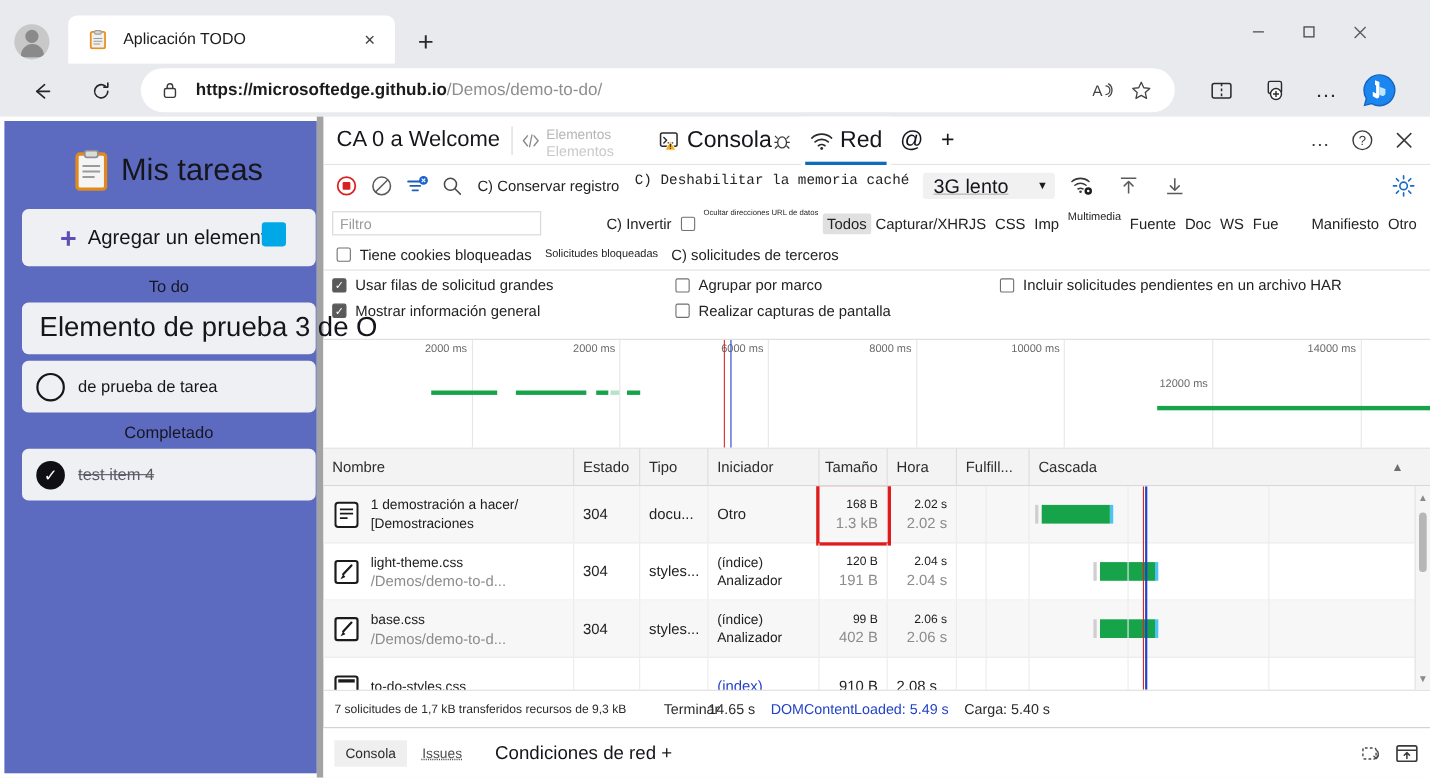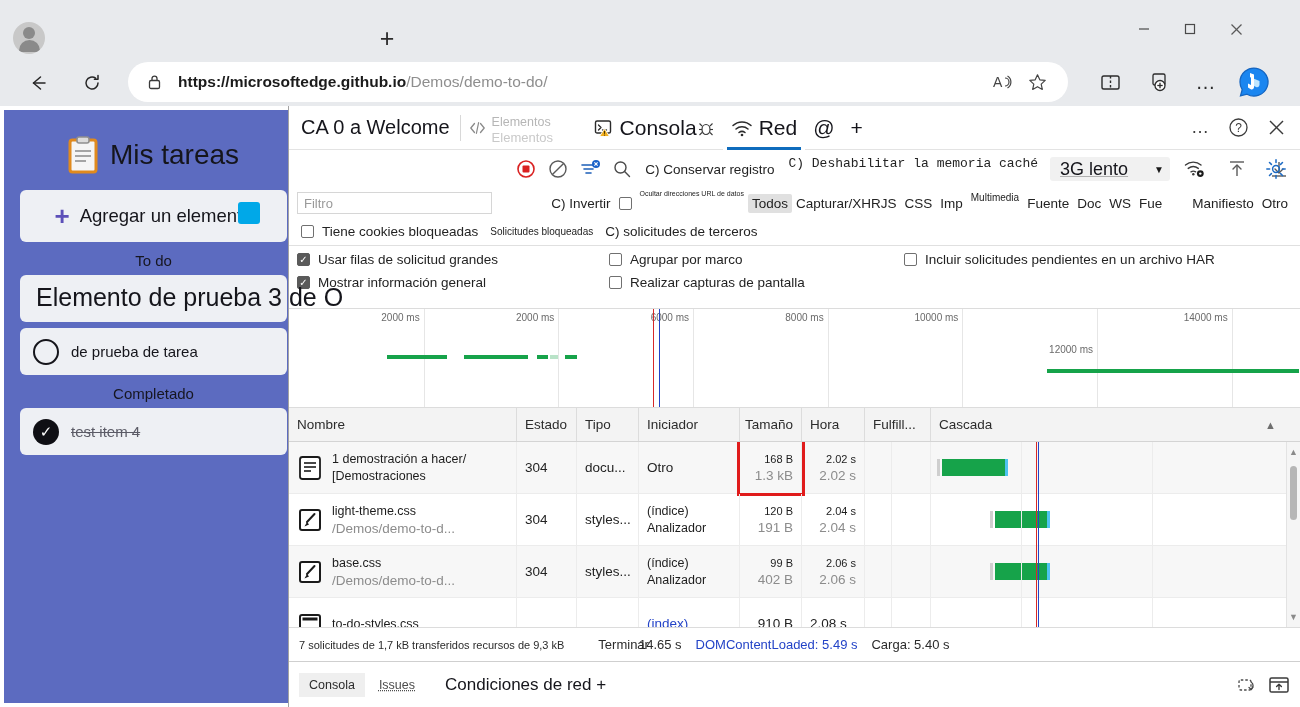--- a/index.html
+++ b/index.html
@@ -100,38 +100,38 @@
   .cb-done {
     width: 26px; height: 26px; border-radius: 50%; background: #0f0f14; flex: 0 0 26px;
     display: flex; align-items: center; justify-content: center; color: #fff; font-size: 15px;
   }
   .todo-item-text { font-size: 15px; color: #15151b; }
   .todo-item-text.done { text-decoration: line-through; color: #5b5b66; }
 
   
   .devtools {
     position: absolute; left: 288px; top: 106px; width: 1012px; height: 601px;
-    background: #ffffff; border-left: 1px solid #a3a3a3;
+    background: #ffffff; border-left: 6px solid #a3a3a3;
     display: flex; flex-direction: column;
   }
   .dt-tabbar { height: 44px; display: flex; align-items: center; border-bottom: 1px solid #e3e3e3; position: relative; flex: 0 0 44px; }
   .dt-inspect-title { font-size: 20px; color: #15151b; padding: 0 10px 0 12px; white-space: nowrap; }
   .dt-sep { width: 1px; height: 26px; background: #d8d8d8; }
   .dt-tab { display: flex; align-items: center; gap: 6px; padding: 0 8px; height: 44px; position: relative; white-space: nowrap; }
   .dt-tab .lbl { font-size: 15px; color: #4f4f4f; }
   .dt-tab.ghost .lbl { font-size: 12.5px; color: #b6b6b6; position: relative; top: -6px; }
   .dt-tab.ghost .lbl2 { font-size: 13px; color: #c9c9c9; position: absolute; left: 31px; top: 24px; }
   .dt-tab.big .lbl { font-size: 21px; color: #15151b; }
   .dt-tab.active { background: #ffffff; }
   .dt-tab.active .lbl { font-size: 21px; color: #15151b; }
   .dt-tab.active::after { content: ""; position: absolute; left: 4px; right: 4px; bottom: 0; height: 3px; background: #0f6cbd; }
   .dt-tab-right { position: absolute; right: 8px; display: flex; align-items: center; gap: 6px; }
   .dt-ico-btn { width: 32px; height: 32px; display: flex; align-items: center; justify-content: center; color: #3b3b3b; }
 
-  .dt-toolbar { height: 38px; display: flex; align-items: center; gap: 2px; padding: 0 6px; flex: 0 0 38px; position: relative; justify-content: flex-end; }
+  .dt-toolbar { height: 38px; display: flex; align-items: center; gap: 2px; padding: 0 6px; flex: 0 0 38px; position: relative; }
   .tb-btn { width: 30px; height: 28px; display: flex; align-items: center; justify-content: center; border-radius: 4px; position: relative; }
   .tb-btn.on { background: #ffffff; }
   .tb-txt { font-size: 13.5px; color: #232323; white-space: nowrap; margin: 0 6px; position: relative; }
   .tb-txt.small { font-size: 13px; color: #232323; font-family: Liberation Mono, monospace; }
   .throttle {
     height: 24px; background: #f1f1f1; border-radius: 3px; display: flex; align-items: center;
     padding: 0 6px 0 10px; gap: 26px; margin-left: 4px; position: relative;
   }
   .throttle .t1 { font-size: 18px; color: #15151b; text-decoration: underline; text-decoration-color: #b0b0b0; }
   .throttle .t2 { position: absolute; left: 10px; top: 9px; font-size: 12px; color: #b9b9b9; z-index: -1; }
@@ -220,20 +220,33 @@
 <body>
 
 <div id="app">
 
   <div class="tabstrip">
     <div class="profile-avatar">
       <div class="head"></div>
         <div class="body"></div>
     </div>
 
+    <div class="tab">
+      <span class="tab-favicon">
+        <svg width="18" height="18" viewBox="0 0 18 18">
+          <rect x="2.5" y="2" width="13" height="15" rx="1.5" fill="#f0f0f0" stroke="#e8901a" stroke-width="1.6"></rect>
+          <rect x="6" y="0.8" width="6" height="3.2" rx="1" fill="#d9d9d9" stroke="#9a9a9a" stroke-width="1"></rect>
+          <line x1="5" y1="8" x2="13" y2="8" stroke="#9a9a9a" stroke-width="1.1"></line>
+          <line x1="5" y1="10.5" x2="13" y2="10.5" stroke="#9a9a9a" stroke-width="1.1"></line>
+          <line x1="5" y1="13" x2="11" y2="13" stroke="#9a9a9a" stroke-width="1.1"></line>
+        </svg>
+      </span>
+      <span class="tab-title">Aplicación TODO</span>
+      <span class="tab-close">×</span>
+    </div>
 
     <div class="newtab">+</div>
 
     <div class="winctl min">
       <svg width="12" height="12" viewBox="0 0 12 12">
           <line x1="1" y1="6" x2="11" y2="6" stroke="#4a4a4a" stroke-width="1.2"></line>
         </svg>
     </div>
     <div class="winctl max">
       <svg width="12" height="12" viewBox="0 0 12 12">

